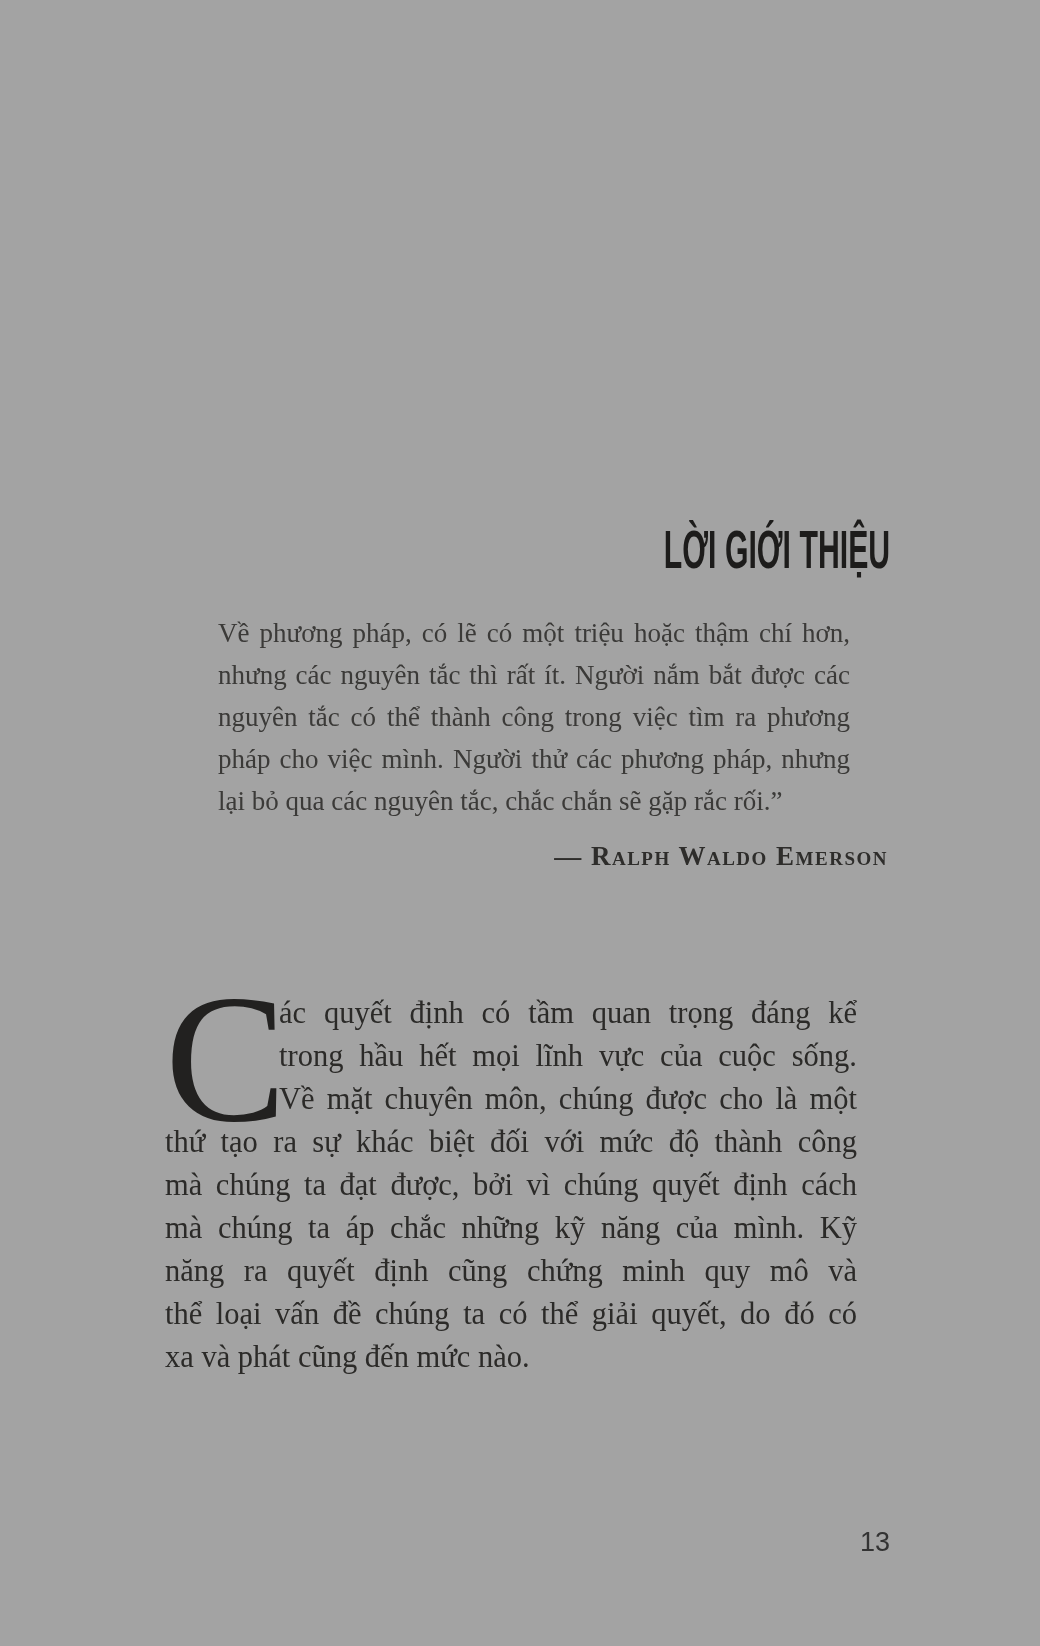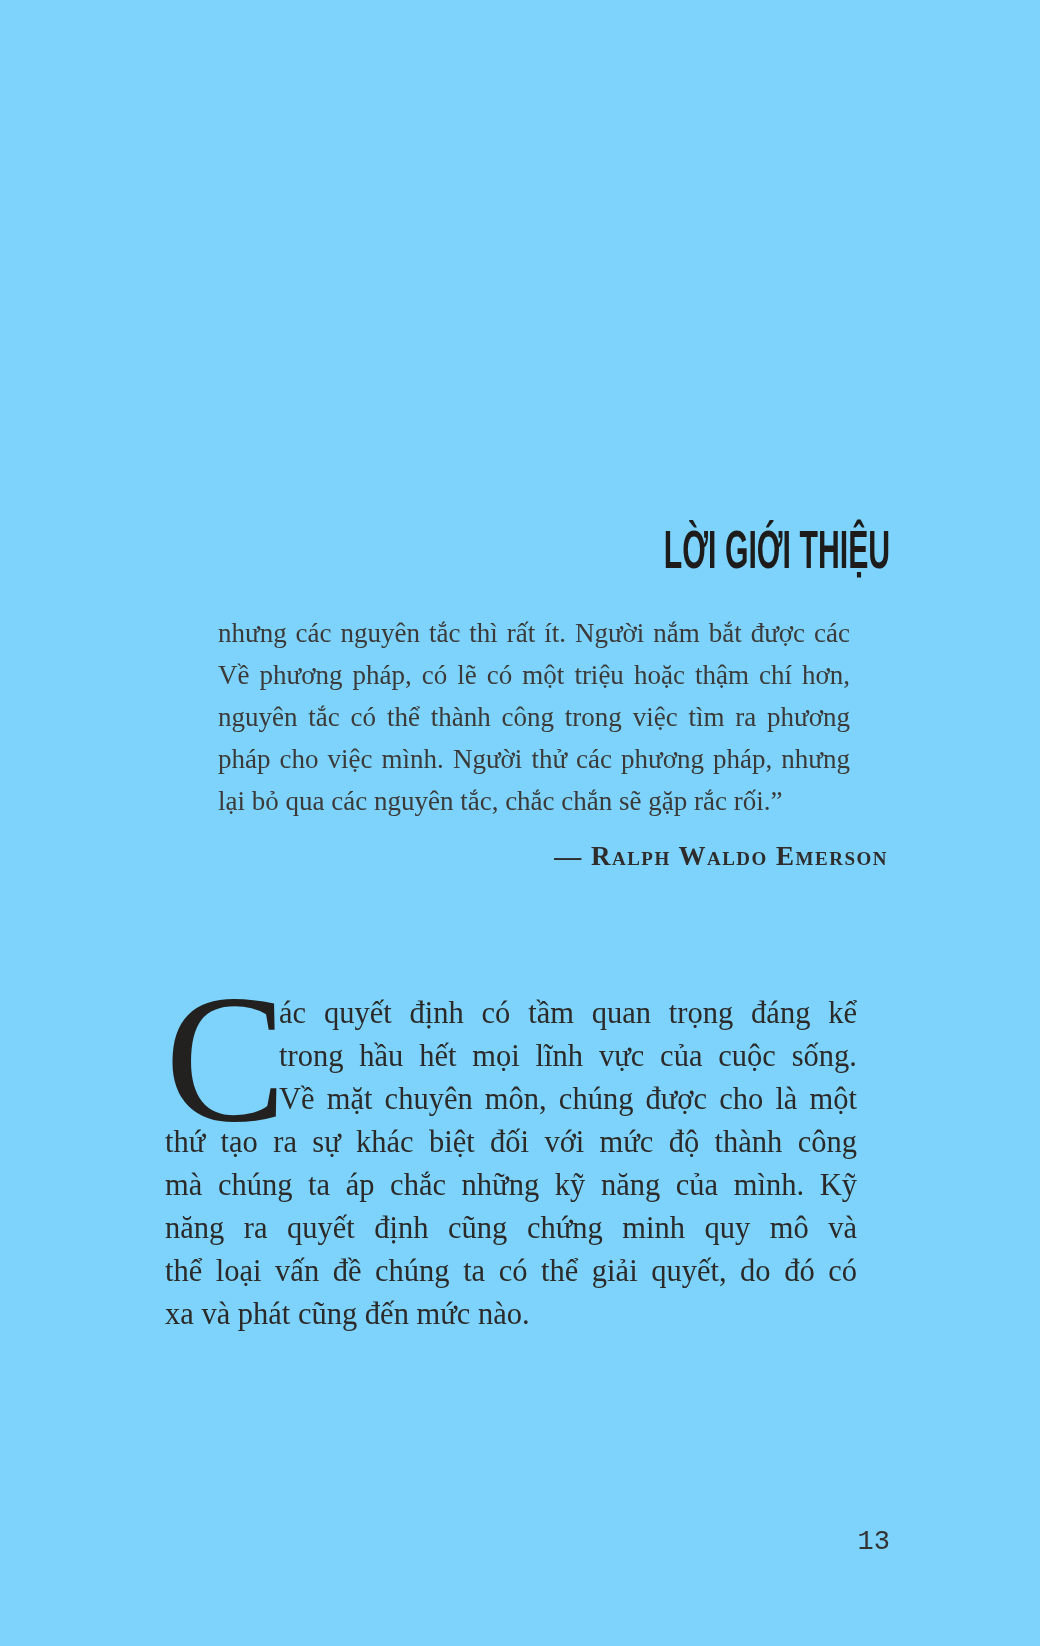--- a/index.html
+++ b/index.html
@@ -1,21 +1,21 @@
 <!DOCTYPE html>
 <html><head>
 <meta charset="utf-8">
 <style>
   html, body { margin: 0; padding: 0; background: #ffffff; }
 
   .page {
     position: relative;
     width: 1040px;
     height: 1646px;
-    background: #7dd3fc;
+    background: #a3a3a3;
     overflow: hidden;
     font-family: "Liberation Serif", "DejaVu Serif", serif;
   }
 
   .chapter-title {
     position: absolute;
     top: 486px;
     right: 150px;
     font-family: "Liberation Sans", "DejaVu Sans", sans-serif;
     font-weight: bold;
@@ -72,51 +72,52 @@
     line-height: 122px;
     color: #222120;
     position: relative;
     top: 4px;
   }
 
   .page-number {
     position: absolute;
     top: 1527px;
     right: 150px;
-    font-family: Liberation Mono, monospace;
+    font-family: Liberation Sans, sans-serif;
     font-size: 27px;
     color: #333333;
   }
 </style>
 </head>
 <body>
 
 <div class="page">
 
   <h1 class="chapter-title">LỜI GIỚI THIỆU</h1>
 
   <div class="quote">
     <div>
+        <div class="jline">Về phương pháp, có lẽ có một triệu hoặc thậm chí hơn,</div>
         <div class="jline">nhưng các nguyên tắc thì rất ít. Người nắm bắt được các</div>
-        <div class="jline">Về phương pháp, có lẽ có một triệu hoặc thậm chí hơn,</div>
         <div class="jline">nguyên tắc có thể thành công trong việc tìm ra phương</div>
         <div class="jline">pháp cho việc mình. Người thử các phương pháp, nhưng</div>
         <div class="jline last">lại bỏ qua các nguyên tắc, chắc chắn sẽ gặp rắc rối.”</div>
       </div>
   </div>
 
   <div class="attribution">— Ralph Waldo Emerson</div>
 
   <div class="body-par">
     <span class="dropcap">C</span>
     <div>
         <div class="jline">ác quyết định có tầm quan trọng đáng kể</div>
         <div class="jline">trong hầu hết mọi lĩnh vực của cuộc sống.</div>
         <div class="jline">Về mặt chuyên môn, chúng được cho là một</div>
         <div class="jline">thứ tạo ra sự khác biệt đối với mức độ thành công</div>
+        <div class="jline">mà chúng ta đạt được, bởi vì chúng quyết định cách</div>
         <div class="jline">mà chúng ta áp chắc những kỹ năng của mình. Kỹ</div>
         <div class="jline">năng ra quyết định cũng chứng minh quy mô và</div>
         <div class="jline">thể loại vấn đề chúng ta có thể giải quyết, do đó có</div>
         <div class="jline last">xa và phát cũng đến mức nào.</div>
       </div>
   </div>
 
   <div class="page-number">13</div>
 
 </div>

